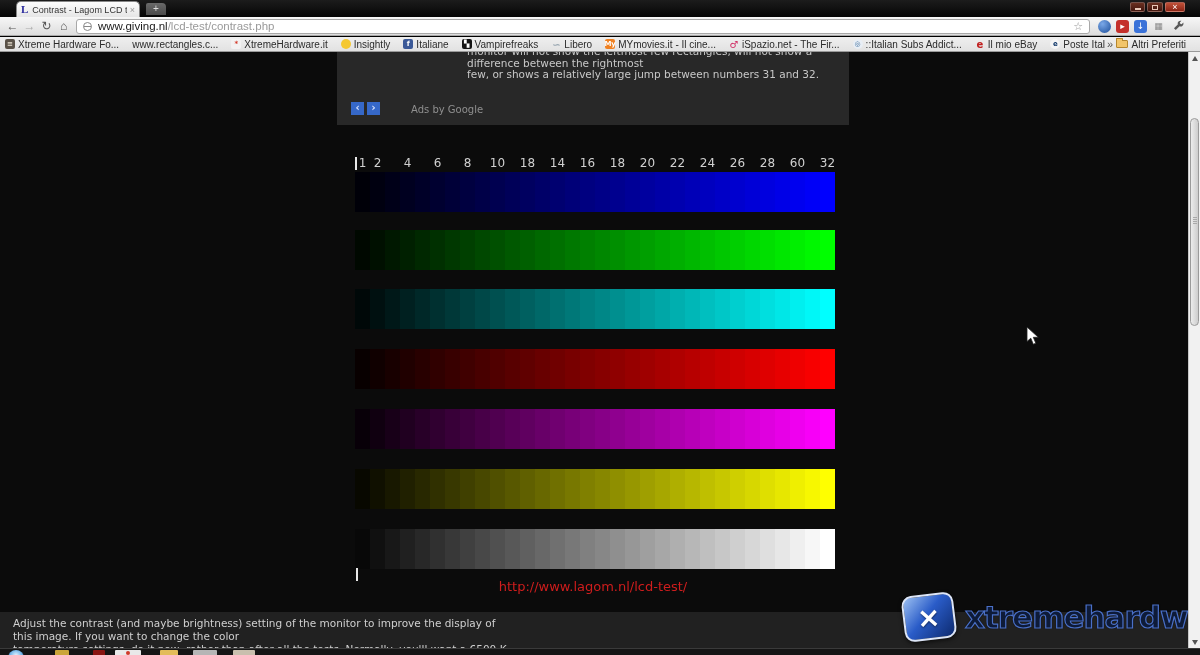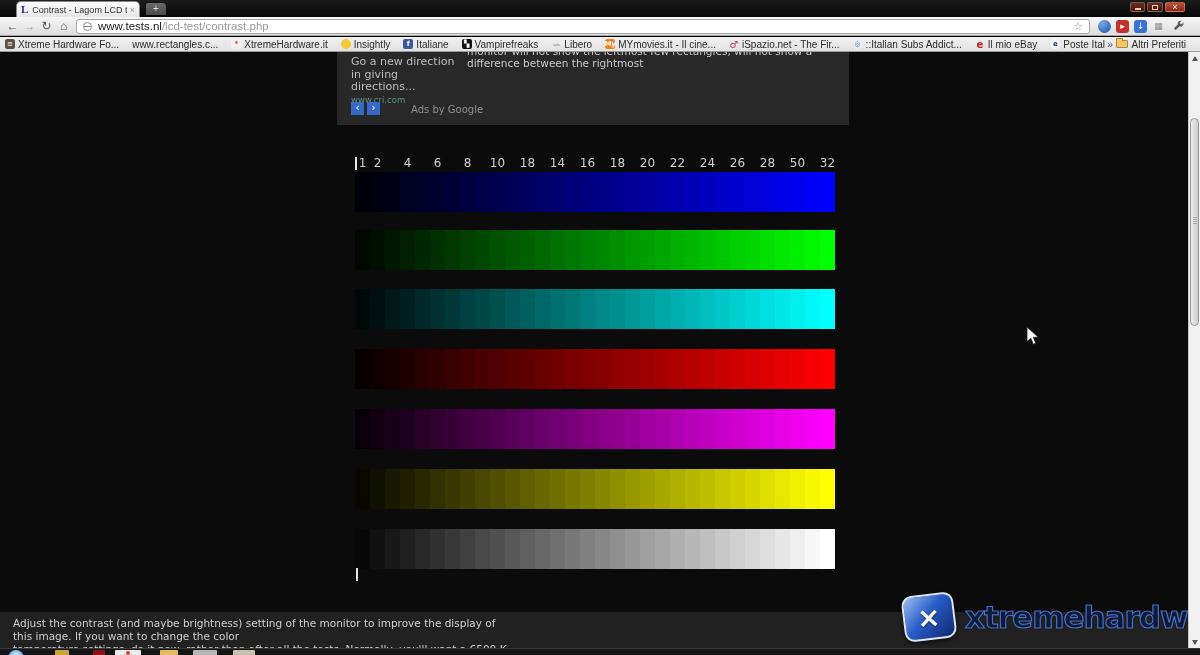--- a/index.html
+++ b/index.html
@@ -169,21 +169,21 @@
     </div>
   </div>
 
   <div class="navbar">
     <span class="navbtn back">←</span>
     <span class="navbtn fwd">→</span>
     <span class="navbtn reload">↻</span>
     <span class="navbtn home">⌂</span>
     <div class="addressbar">
       <span class="globe"></span>
-      <span class="host">www.tests.nl</span>
+      <span class="host">www.giving.nl</span>
         <span class="path">/lcd-test/contrast.php</span>
       <span class="star">☆</span>
     </div>
     <div class="extensions">
         <span class="ext circle" style="background: radial-gradient(circle at 35% 30%, rgb(122, 168, 232), rgb(29, 78, 154)); color: rgb(255, 255, 255);"></span>
         <span class="ext rounded" style="background: rgb(196, 48, 43); color: rgb(255, 255, 255);">▸</span>
         <span class="ext rounded" style="background: rgb(58, 114, 216); color: rgb(255, 255, 255);">↓</span>
         <span class="ext plain" style="color: rgb(138, 138, 138);">▦</span>
       </div>
     <span class="wrench">
@@ -248,24 +248,21 @@
       <span class="foldericon"></span>
       <span>Altri Preferiti</span>
     </div>
   </div>
 
   <div class="page">
 
     <div class="adbox">
       <div class="intro">
         <div>monitor will not show the leftmost few rectangles, will not show a difference between the rightmost</div>
-      </div>
-      <div class="adleft">
-        <div class="adheadline">Go a new direction in giving directions...</div>
-        <div class="adurl">www.cri.com</div>
+        <div>few, or shows a relatively large jump between numbers 31 and 32.</div>
       </div>
       <div class="adarrows">
         <span class="adarrow">‹</span>
         <span class="adarrow">›</span>
       </div>
       <div class="adsby">Ads by Google</div>
     </div>
 
     <div class="scalerow">
       <i class="tick"></i>
@@ -277,21 +274,21 @@
         <span class="scale-num" style="left: 29.6875%;">10</span>
         <span class="scale-num" style="left: 35.9375%;">18</span>
         <span class="scale-num" style="left: 42.1875%;">14</span>
         <span class="scale-num" style="left: 48.4375%;">16</span>
         <span class="scale-num" style="left: 54.6875%;">18</span>
         <span class="scale-num" style="left: 60.9375%;">20</span>
         <span class="scale-num" style="left: 67.1875%;">22</span>
         <span class="scale-num" style="left: 73.4375%;">24</span>
         <span class="scale-num" style="left: 79.6875%;">26</span>
         <span class="scale-num" style="left: 85.9375%;">28</span>
-        <span class="scale-num" style="left: 92.1875%;">50</span>
+        <span class="scale-num" style="left: 92.1875%;">60</span>
         <span class="scale-num" style="left: 98.4375%;">32</span>
       </div>
 
     <div>
         <div class="bar" style="top: 120px;">
           <i style="background: rgb(0, 0, 8);"></i>
           <i style="background: rgb(0, 0, 16);"></i>
           <i style="background: rgb(0, 0, 24);"></i>
           <i style="background: rgb(0, 0, 32);"></i>
           <i style="background: rgb(0, 0, 40);"></i>
@@ -523,20 +520,21 @@
           <i style="background: rgb(215, 215, 215);"></i>
           <i style="background: rgb(223, 223, 223);"></i>
           <i style="background: rgb(231, 231, 231);"></i>
           <i style="background: rgb(239, 239, 239);"></i>
           <i style="background: rgb(247, 247, 247);"></i>
           <i style="background: rgb(255, 255, 255);"></i>
         </div>
       </div>
     <i class="tick tick2"></i>
 
+    <div class="redlink">http://www.lagom.nl/lcd-test/</div>
 
     <div class="footerstrip">
       <div class="footertext">
         <div>Adjust the contrast (and maybe brightness) setting of the monitor to improve the display of this image. If you want to change the color</div>
         <div>temperature settings, do it now, rather than after all the tests. Normally, you'll want a 6500 K color temperature: not too yellow and not too</div>
 
       </div>
     </div>
 
     <div class="watermark">

